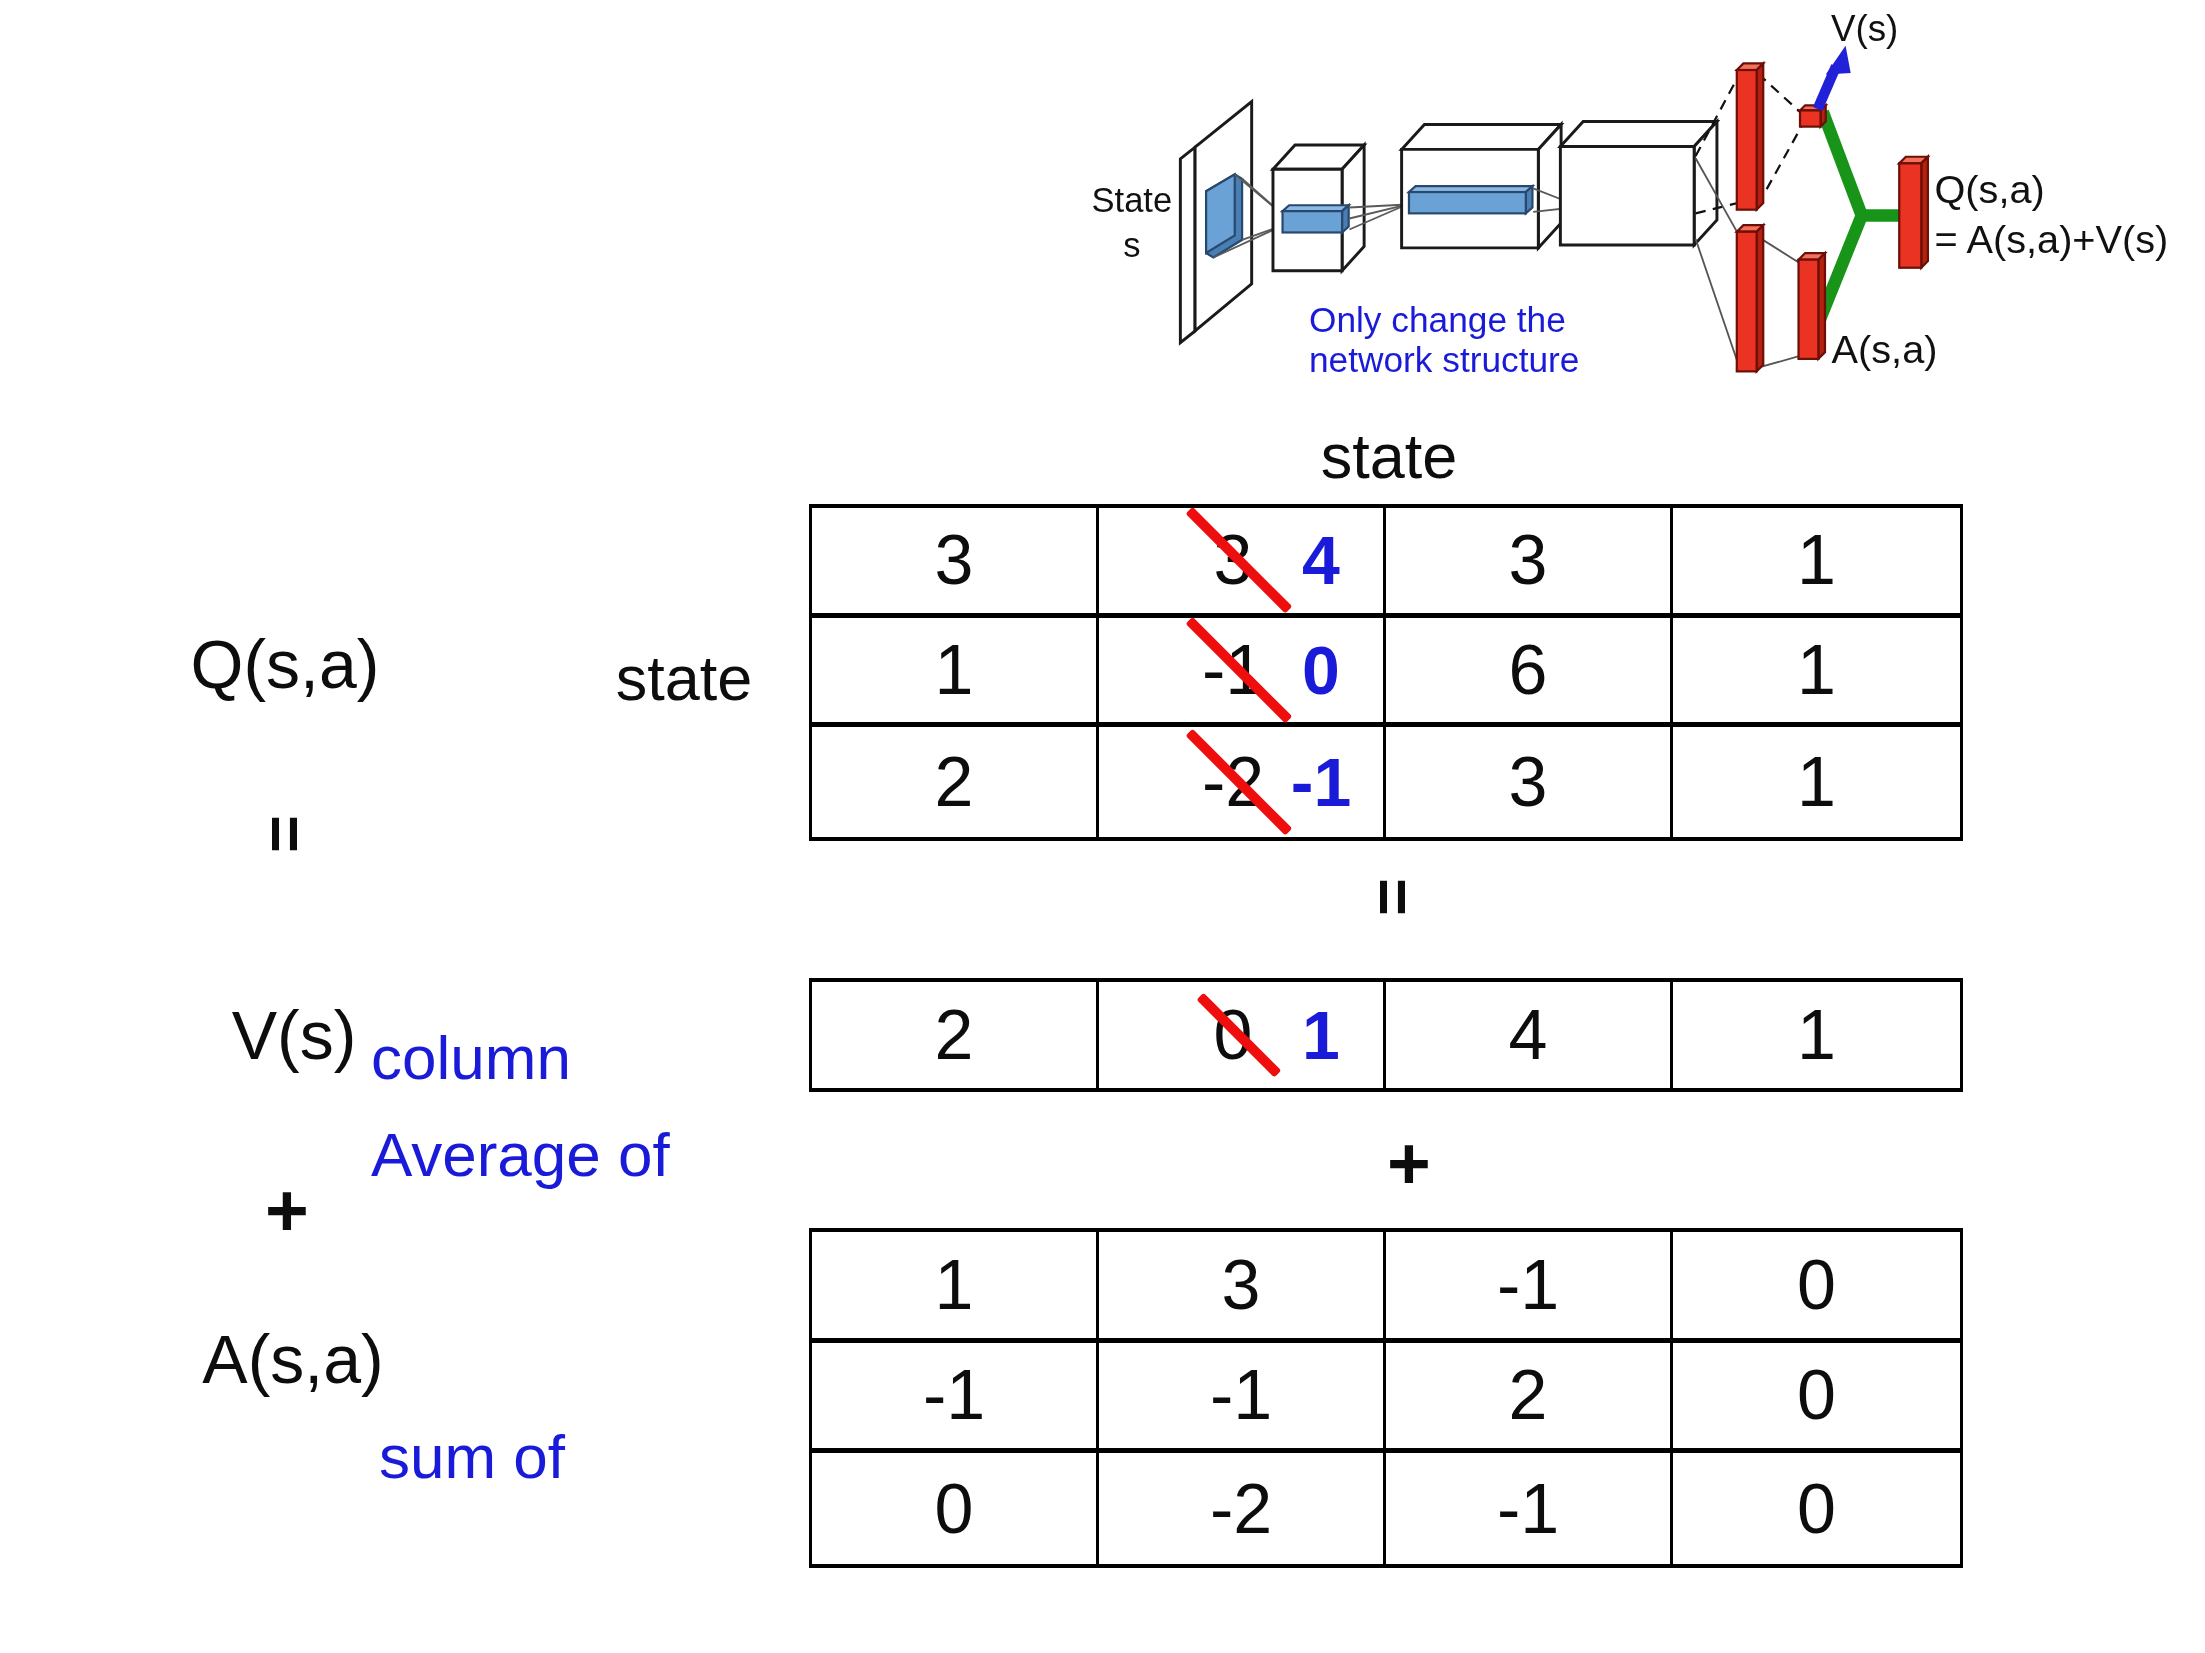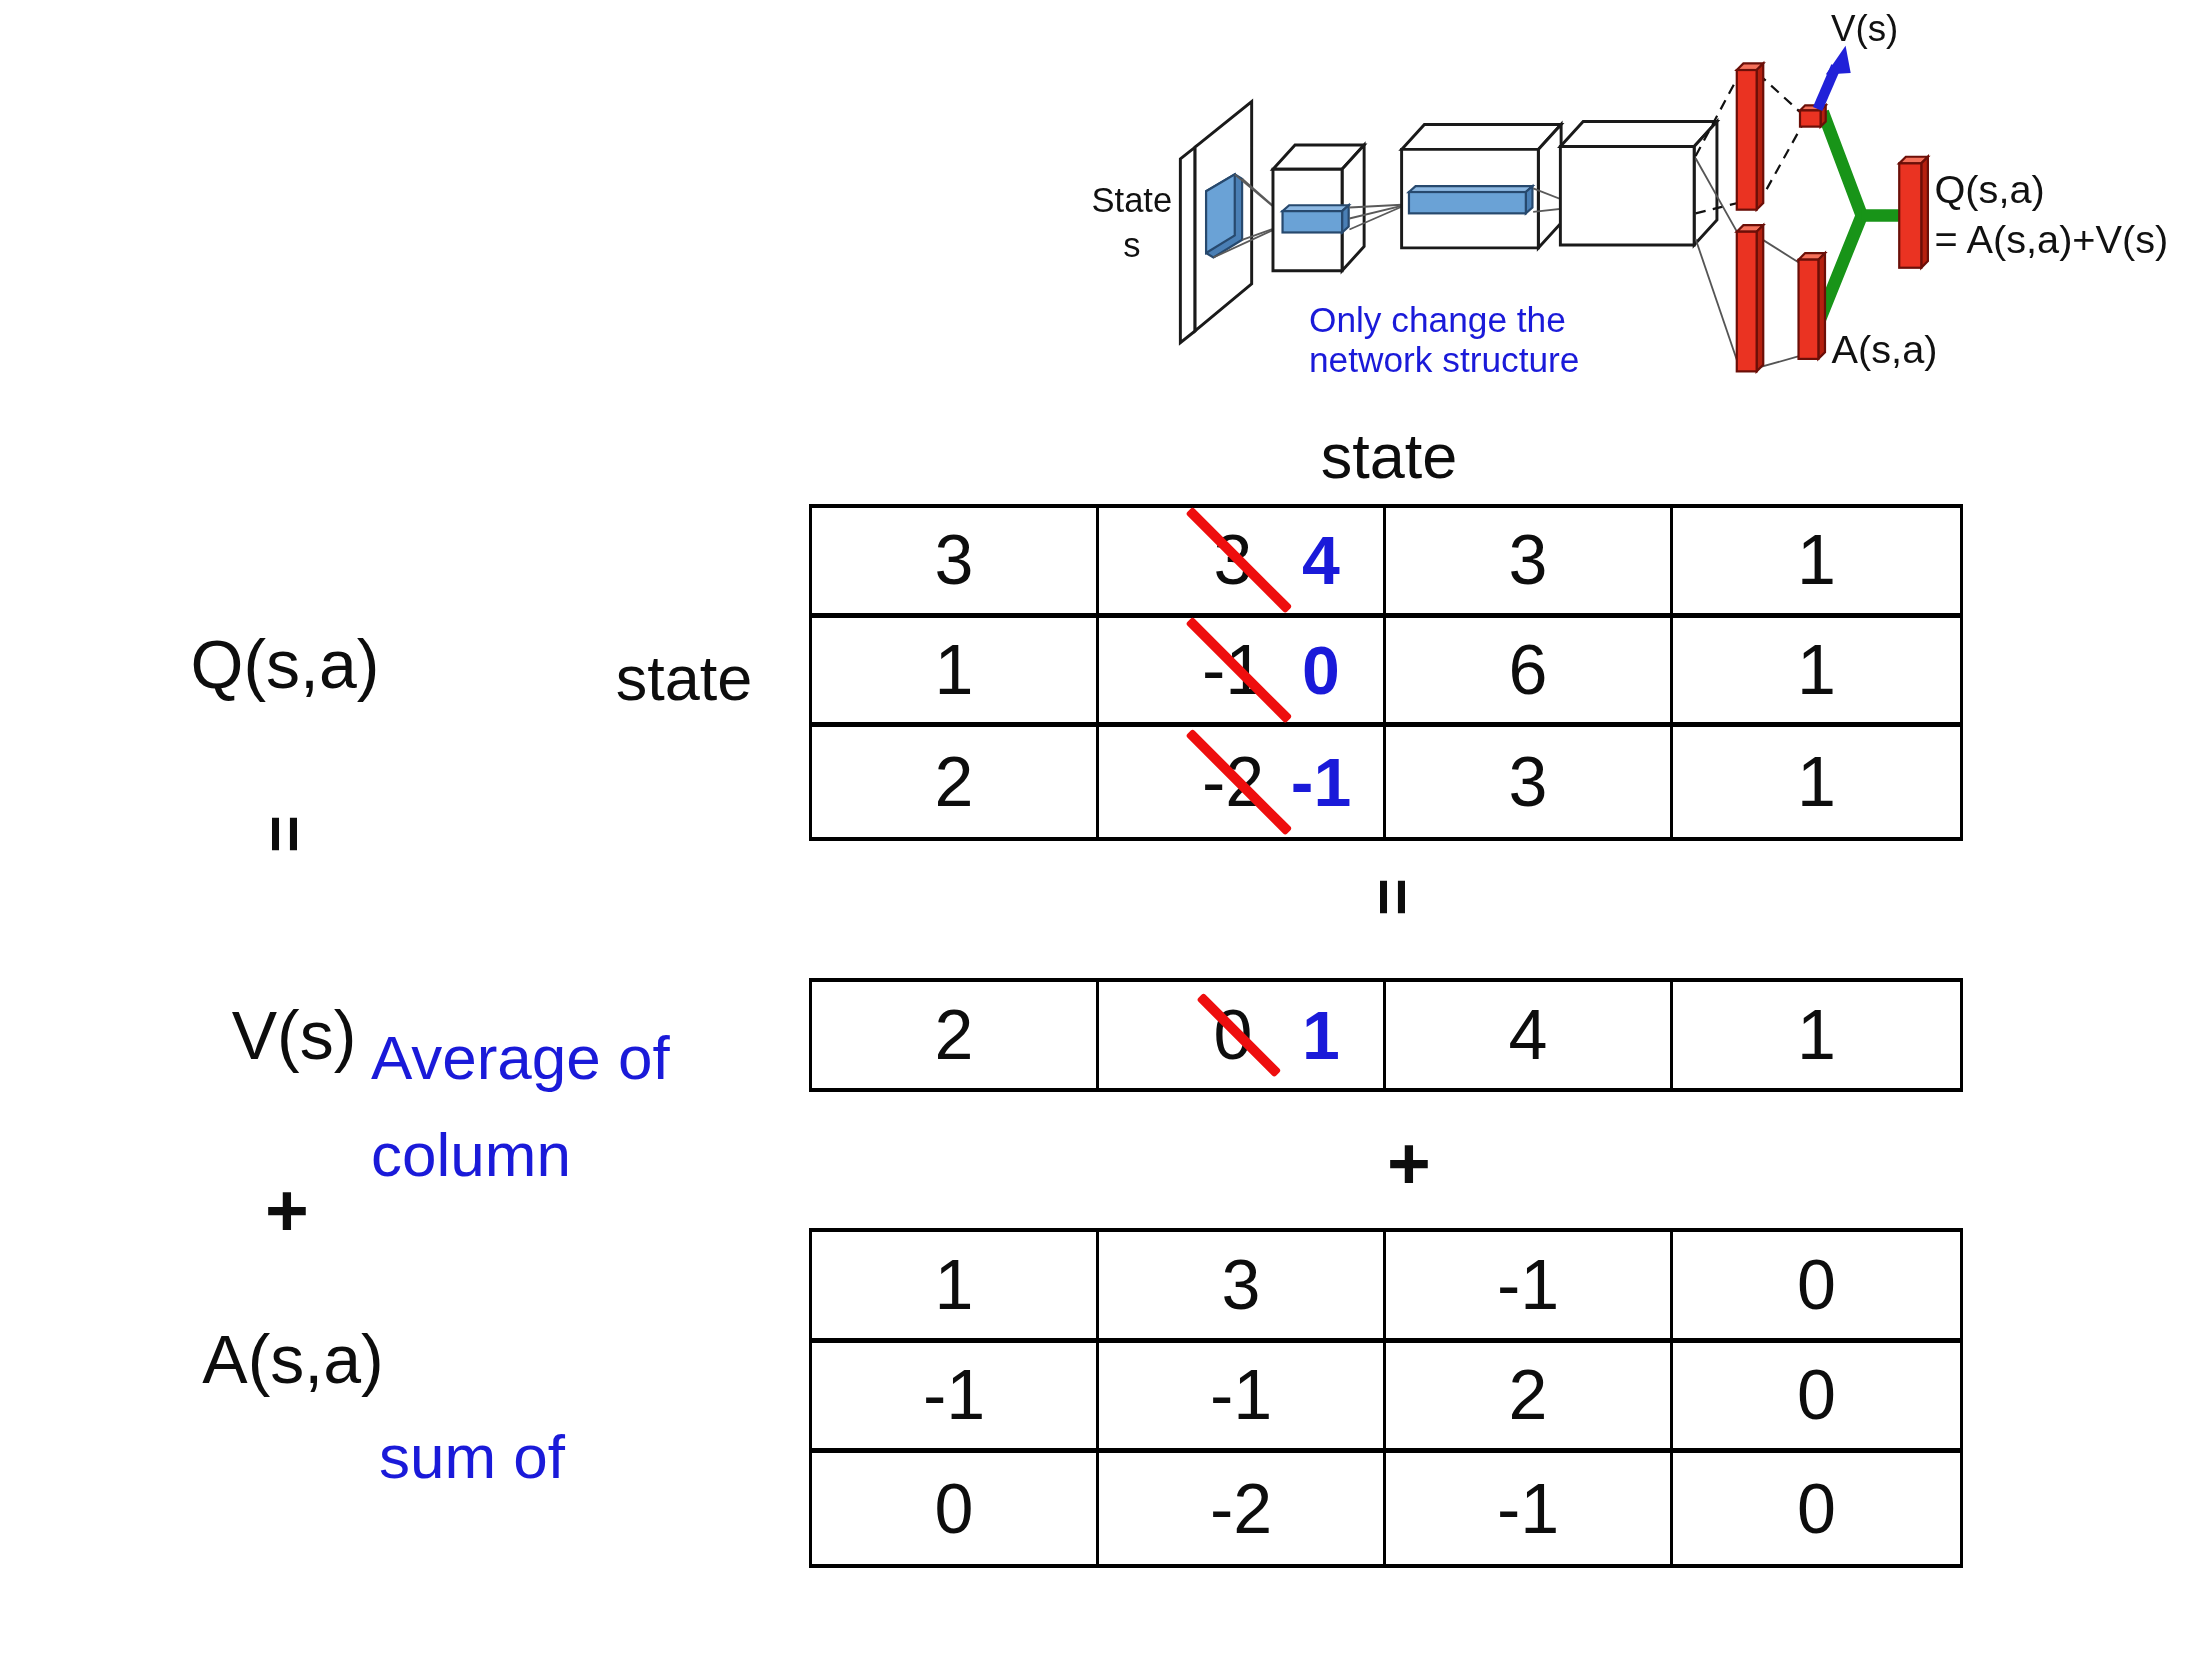--- a/index.html
+++ b/index.html
@@ -180,22 +180,22 @@
     <text x="1781" y="506" font-size="48" fill="#1a1ad9">network structure</text>
   </svg>
 
   <div class="abs ctr hdr" style="left:1389px; top:456px;">state</div>
   <div class="abs ctr hdr" style="left:684px; top:678px;">state</div>
 
   <div class="abs ctr sidelabel" style="left:285px; top:664px;">Q(s,a)</div>
   <div class="abs ctr op rot" style="left:285px; top:834px;">=</div>
   <div class="abs ctr sidelabel" style="left:294px; top:1035px;">V(s)</div>
   <div class="abs bluenote" style="left:371px; top:1009px;">
+    <span>column</span>
     <span>Average of</span>
-    <span>column</span>
   </div>
   <div class="abs ctr op" style="left:287px; top:1210px;">+</div>
   <div class="abs ctr sidelabel" style="left:293px; top:1359px;">A(s,a)</div>
   <div class="abs bluenote tight" style="left:379px; top:1410px;">
     <span>sum of</span>
   </div>
 
   <div class="abs ctr op rot" style="left:1393px; top:897px;">=</div>
   <div class="abs ctr op" style="left:1409px; top:1163px;">+</div>
 

